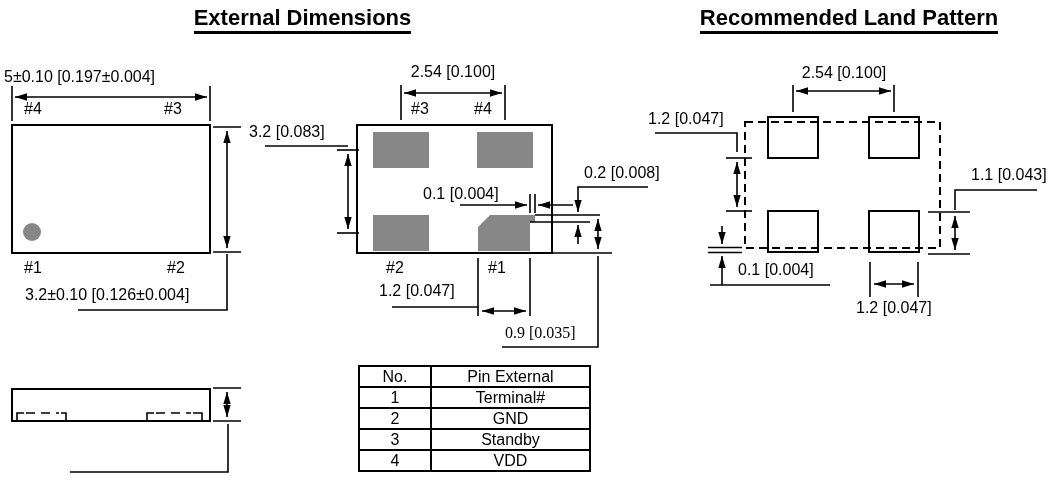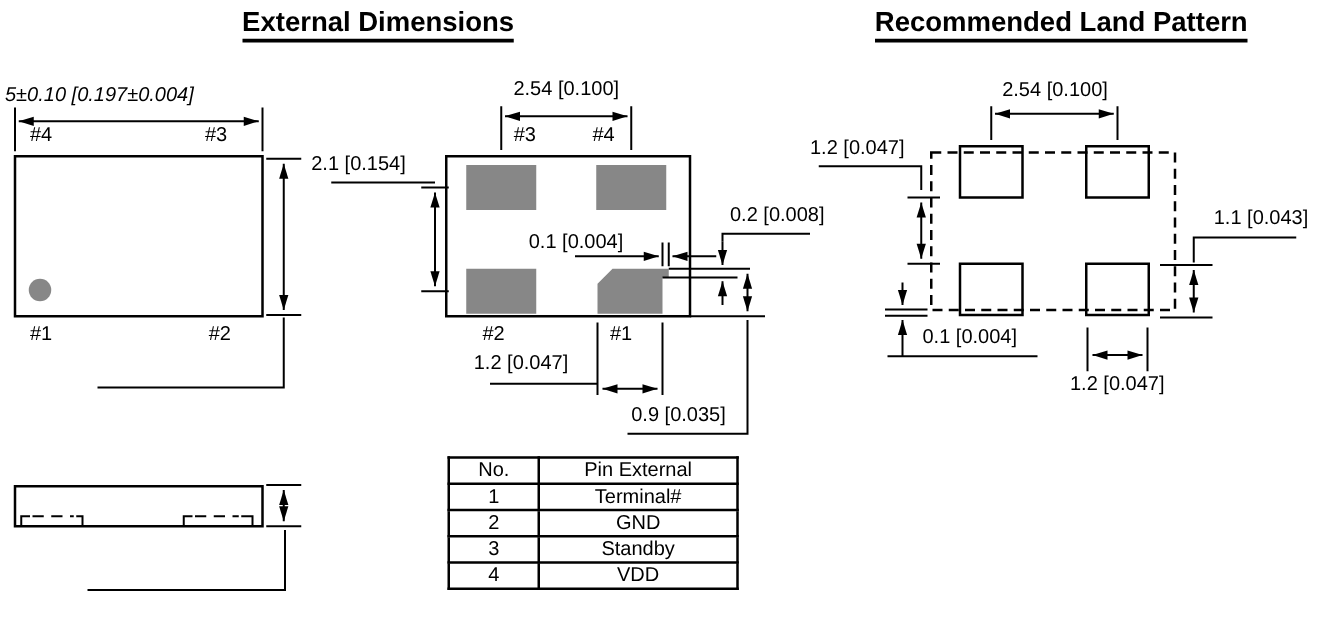--- a/index.html
+++ b/index.html
@@ -138,37 +138,38 @@
     </g>
   </svg>
 
   <div class="title" style="left:170px; top:5px; width:265px;">
     <span>External Dimensions</span>
   </div>
   <div class="title" style="left:680px; top:5px; width:338px;">
     <span>Recommended Land Pattern</span>
   </div>
 
-  <div class="lbl" style="left:4px;   top:67px;font-style:italic;">5±0.10 [0.197±0.004]</div>
+  <div class="lbl" style="left:4px;   top:67px;">5±0.10 [0.197±0.004]</div>
   <div class="lbl" style="left:24px;  top:99px;">#4</div>
   <div class="lbl" style="left:164px; top:99px;">#3</div>
   <div class="lbl" style="left:24px;  top:258px;">#1</div>
   <div class="lbl" style="left:167px; top:258px;">#2</div>
+  <div class="lbl" style="left:25px;  top:285px;">3.2±0.10 [0.126±0.004]</div>
 
 
   <div class="lbl ctr" style="left:400px; top:62px; width:106px;">2.54 [0.100]</div>
   <div class="lbl" style="left:411px; top:99px;">#3</div>
   <div class="lbl" style="left:474px; top:99px;">#4</div>
-  <div class="lbl" style="left:249px; top:122px;">2.1 [0.154]</div>
+  <div class="lbl" style="left:249px; top:122px;">3.2 [0.083]</div>
   <div class="lbl" style="left:423px; top:184px;">0.1 [0.004]</div>
   <div class="lbl" style="left:584px; top:163px;">0.2 [0.008]</div>
   <div class="lbl" style="left:386px; top:258px;">#2</div>
   <div class="lbl" style="left:488px; top:258px;">#1</div>
   <div class="lbl" style="left:379px; top:281px;">1.2 [0.047]</div>
-  <div class="lbl" style="left:505px; top:323px;">0.9 [0.035]</div>
+  <div class="lbl" style="left:505px; top:323px;font-family:Liberation Serif, serif;">0.9 [0.035]</div>
 
   <div class="lbl ctr" style="left:793px; top:63px; width:102px;">2.54 [0.100]</div>
   <div class="lbl" style="left:648px; top:109px;">1.2 [0.047]</div>
   <div class="lbl" style="left:971px; top:165px;">1.1 [0.043]</div>
   <div class="lbl" style="left:738px; top:260px;">0.1 [0.004]</div>
   <div class="lbl" style="left:856px; top:298px;">1.2 [0.047]</div>
 
   <table class="pin-table">
     <colgroup>
         <col style="width:72px">

